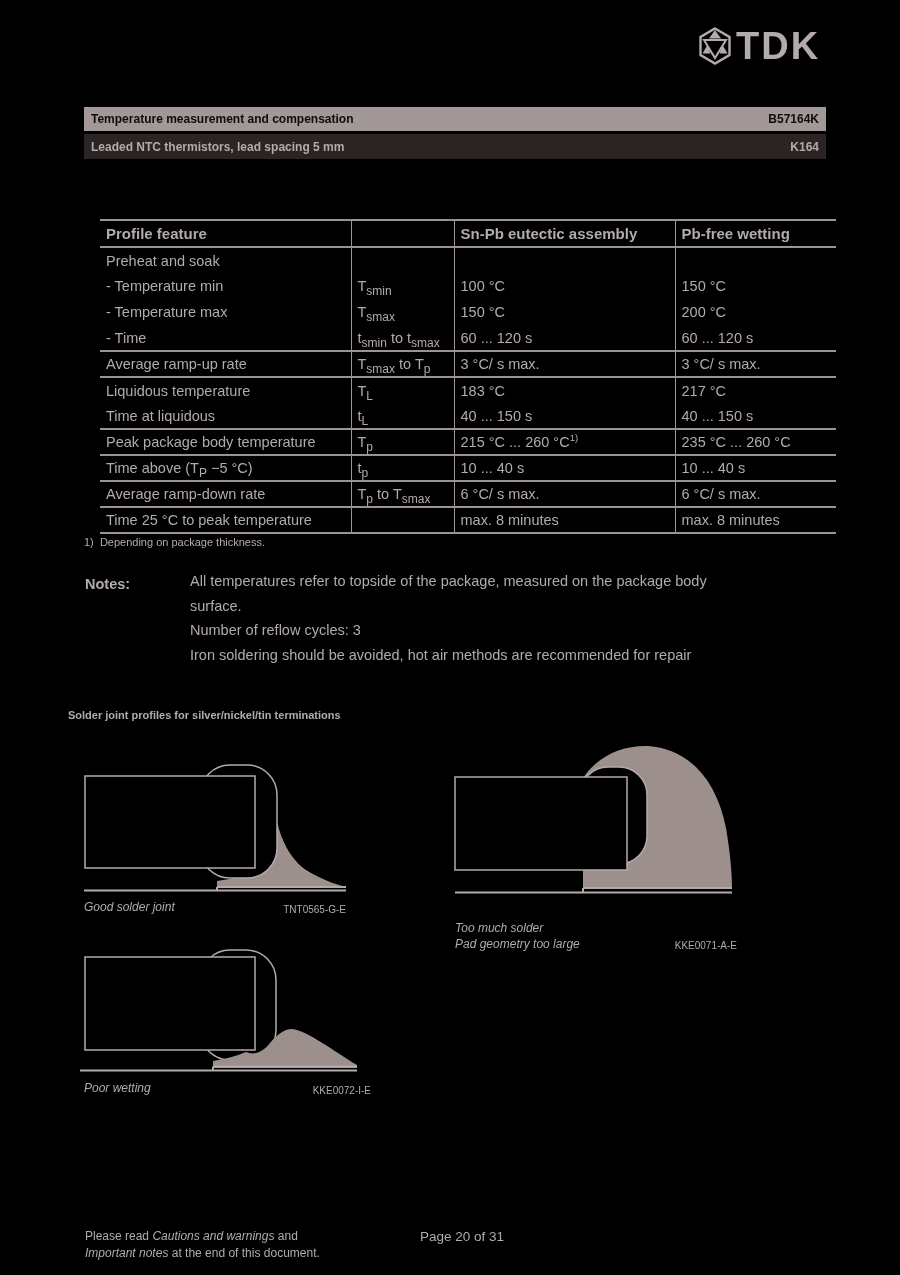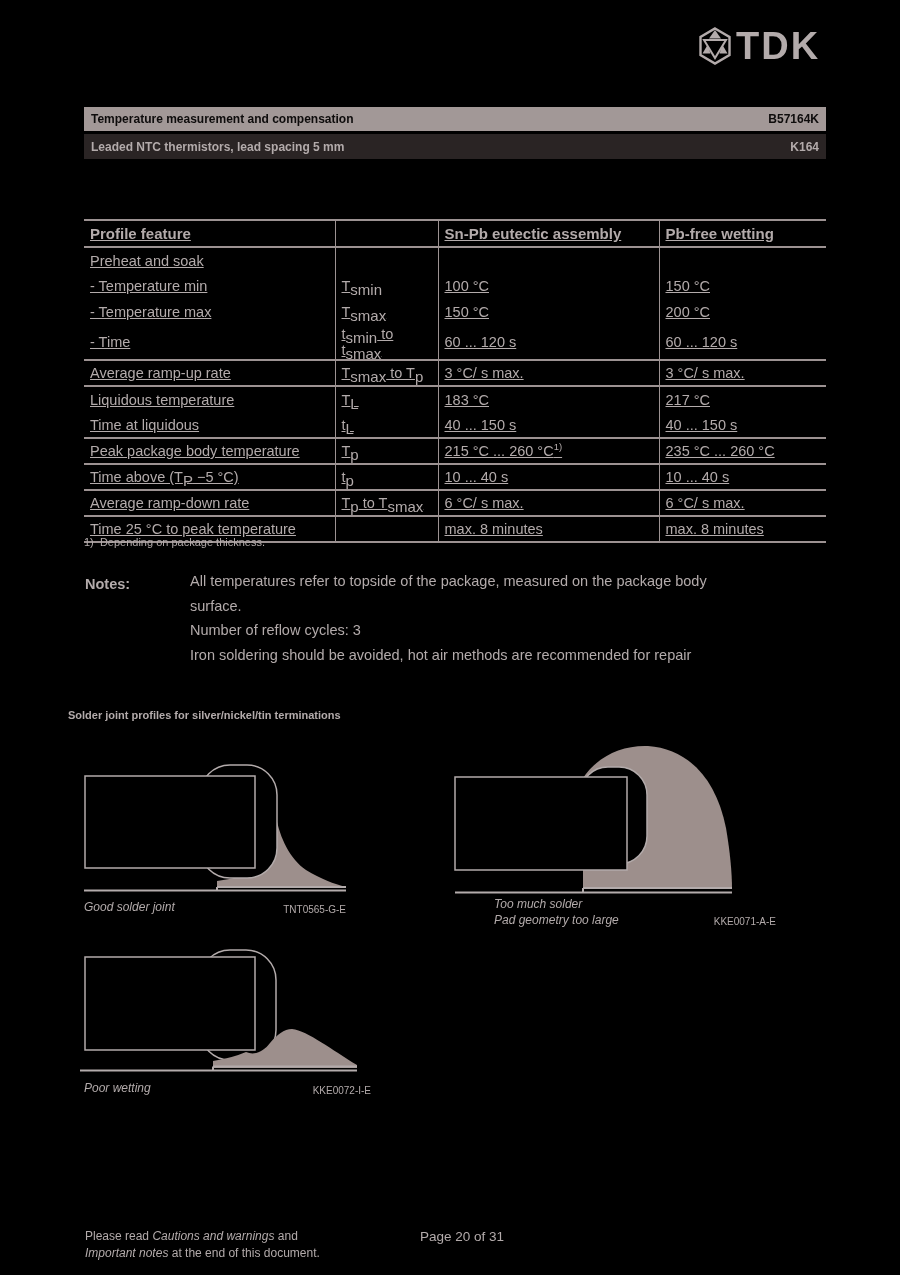--- a/index.html
+++ b/index.html
@@ -13,44 +13,44 @@
   
   .logo { position:absolute; left:698px; top:27px; display:flex; align-items:center; gap:4px; }
   .logo-emblem { width:34px; height:38px; }
   .logo-text { font-size:38px; font-weight:bold; letter-spacing:2px; line-height:38px; color:var(--text); }
   
   .bar { position:absolute; left:84px; width:742px; display:flex; justify-content:space-between; align-items:center;
          font-weight:bold; font-size:12px; padding:0 7px; }
   .bar1 { top:107px; height:24px; background:var(--bar1-bg); color:var(--bar1-text); }
   .bar2 { top:134px; height:25px; background:var(--bar2-bg); color:var(--text); }
   
-  .profile-table { position:absolute; left:84px; top:219px; width:742px; border-collapse:collapse;
-                   font-size:14.5px; color:var(--text); border-top:2px solid var(--table-border);text-decoration:underline; }
+  .profile-table { position:absolute; left:100px; top:219px; width:742px; border-collapse:collapse;
+                   font-size:14.5px; color:var(--text); border-top:2px solid var(--table-border); }
   .profile-table th, .profile-table td { padding:1px 6px; text-align:left; font-weight:normal; vertical-align:middle; }
   .profile-table th { font-weight:bold; font-size:15px; }
   .profile-table th:not(:last-child), .profile-table td:not(:last-child) { border-right:1.5px solid var(--table-border); }
   .profile-table thead tr { height:27px; }
   .profile-table thead th { border-bottom:2px solid var(--table-border); }
   .profile-table tbody tr { height:26px; }
   .profile-table tbody tr.rule td { border-bottom:2px solid var(--table-border); }
-  sub { font-size:15px; line-height:0;text-align:center; }
+  sub { font-size:12px; line-height:0;text-align:center; }
   sup { font-size:9.5px; line-height:0; }
   .footnote { position:absolute; left:84px; top:536px; font-size:11px; }
   
   .notes-label { position:absolute; left:85px; top:569px; font-size:14.5px; font-weight:bold;margin-top:7px; }
   .notes-text { position:absolute; left:190px; top:569px; font-size:14.5px; line-height:24.5px; }
   .section-heading { position:absolute; left:68px; top:709px; font-size:11px; font-weight:bold; }
   
   .fig-svg { position:absolute; display:block; }
   .fig1 { left:84px;  top:760px; width:263px; height:133px; }
   .fig2 { left:450px; top:740px; width:285px; height:155px; }
   .fig3 { left:80px;  top:945px; width:290px; height:128px; }
   .cap-row { position:absolute; display:flex; justify-content:space-between; align-items:flex-end; }
   .cap1 { left:84px;  top:900px;  width:262px; }
-  .cap2 { left:455px; top:897px;  width:282px;margin-left:39px; }
+  .cap2 { left:455px; top:921px;  width:282px; }
   .cap3 { left:84px;  top:1081px; width:287px; }
   .cap   { font-size:12px; line-height:15.5px;font-style:italic; }
   .code  { font-size:10px; padding-bottom:1px; }
   
   .footer { position:absolute; left:85px; top:1228px; font-size:12px; line-height:16.5px; }
   .page-indicator { position:absolute; left:420px; top:1229px; font-size:13.5px; }
   .diag-line { stroke:var(--diagram-line); fill:none; }
   .diag-black { fill:#000; stroke:var(--diagram-line); }
   .solder { fill:var(--solder-fill); }
 </style>

